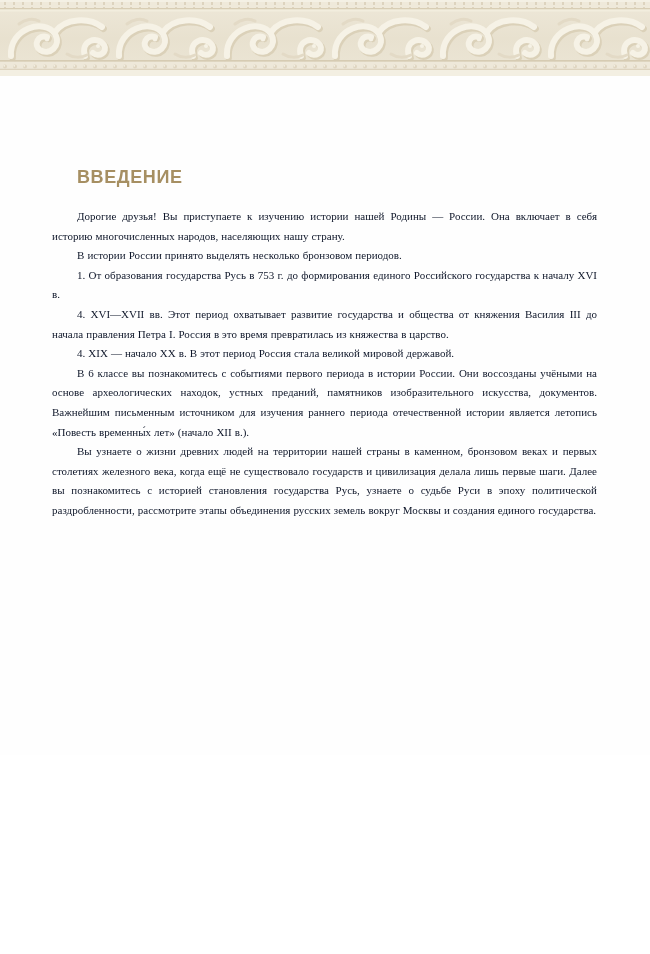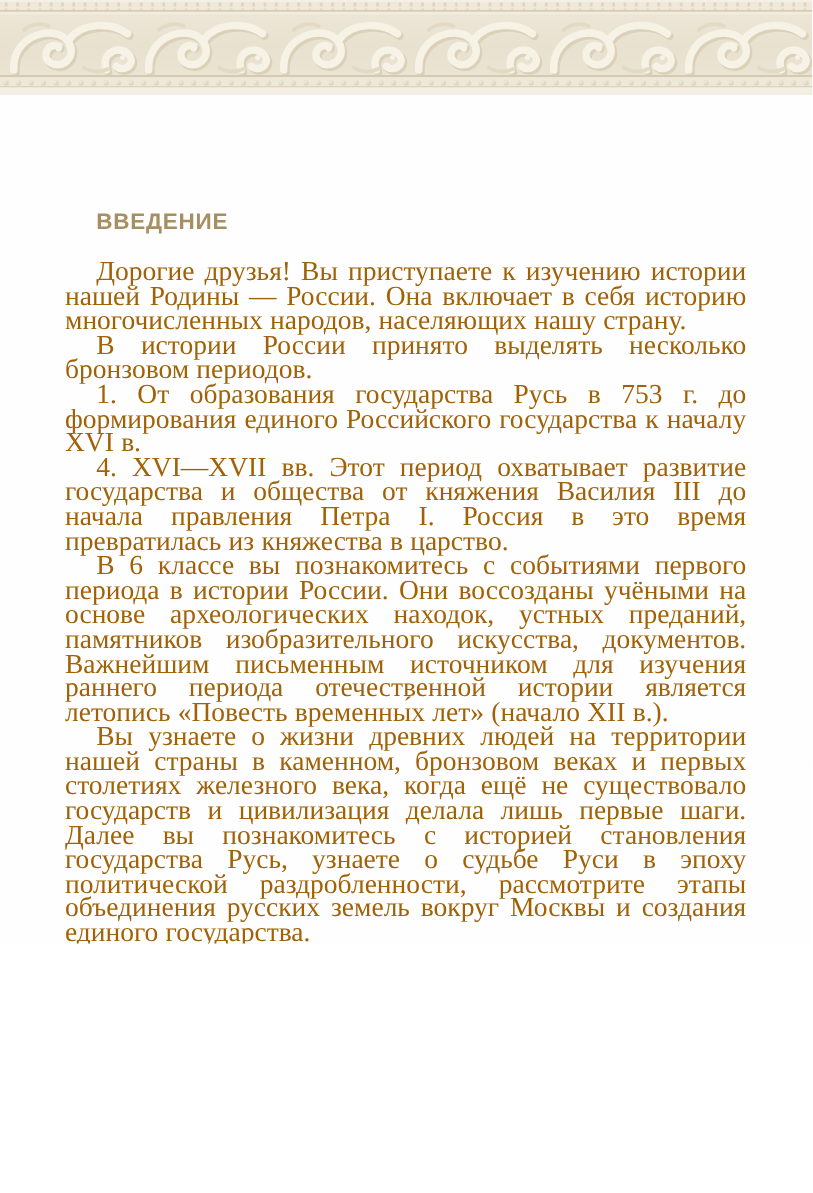--- a/index.html
+++ b/index.html
@@ -35,23 +35,23 @@
     margin: 92px 0 0 25px;
     font-family: "Liberation Sans", sans-serif;
     font-size: 18px;
     line-height: 18px;
     font-weight: bold;
     letter-spacing: 0.6px;
     color: #a68f62;
   }
   .para {
     margin: 0;
-    font-size: 22px;
+    font-size: 11px;
     line-height: 19.6px;
-    color: #a16207;
+    color: #0f172a;
     text-align: justify;
     text-indent: 25px;
     hyphens: auto;
     -webkit-hyphens: auto;
     word-spacing: 0.3px;
   }
   .para.first {
     margin-top: 21px;
   }
 </style>
@@ -122,17 +122,18 @@
       <rect x="0" y="70" width="650" height="6" fill="#f3efe2"></rect>
     </svg>
   </div>
 
   <div class="content">
     <h1 class="heading">ВВЕДЕНИЕ</h1>
     <p class="para first">Дорогие друзья! Вы приступаете к изучению истории нашей Родины — России. Она включает в себя историю многочисленных народов, населяющих нашу страну.</p>
     <p class="para">В истории России принято выделять несколько бронзовом периодов.</p>
     <p class="para">1. От образования государства Русь в 753 г. до формирования единого Российского государства к началу XVI в.</p>
     <p class="para">4. XVI—XVII вв. Этот период охватывает развитие государства и общества от княжения Василия III до начала правления Петра I. Россия в это время превратилась из княжества в царство.</p>
+    <p class="para">4. XIX — начало XX в. В этот период Россия стала великой мировой державой.</p>
     <p class="para">В 6 классе вы познакомитесь с событиями первого периода в истории России. Они воссозданы учёными на основе археологических находок, устных преданий, памятников изобразительного искусства, документов. Важнейшим письменным источником для изучения раннего периода отечественной истории является летопись «Повесть временны́х лет» (начало XII в.).</p>
     <p class="para">Вы узнаете о жизни древних людей на территории нашей страны в каменном, бронзовом веках и первых столетиях железного века, когда ещё не существовало государств и цивилизация делала лишь первые шаги. Далее вы познакомитесь с историей становления государства Русь, узнаете о судьбе Руси в эпоху политической раздробленности, рассмотрите этапы объединения русских земель вокруг Москвы и создания единого государства.</p>
   </div>
 
 </div>
 
 </body></html>

